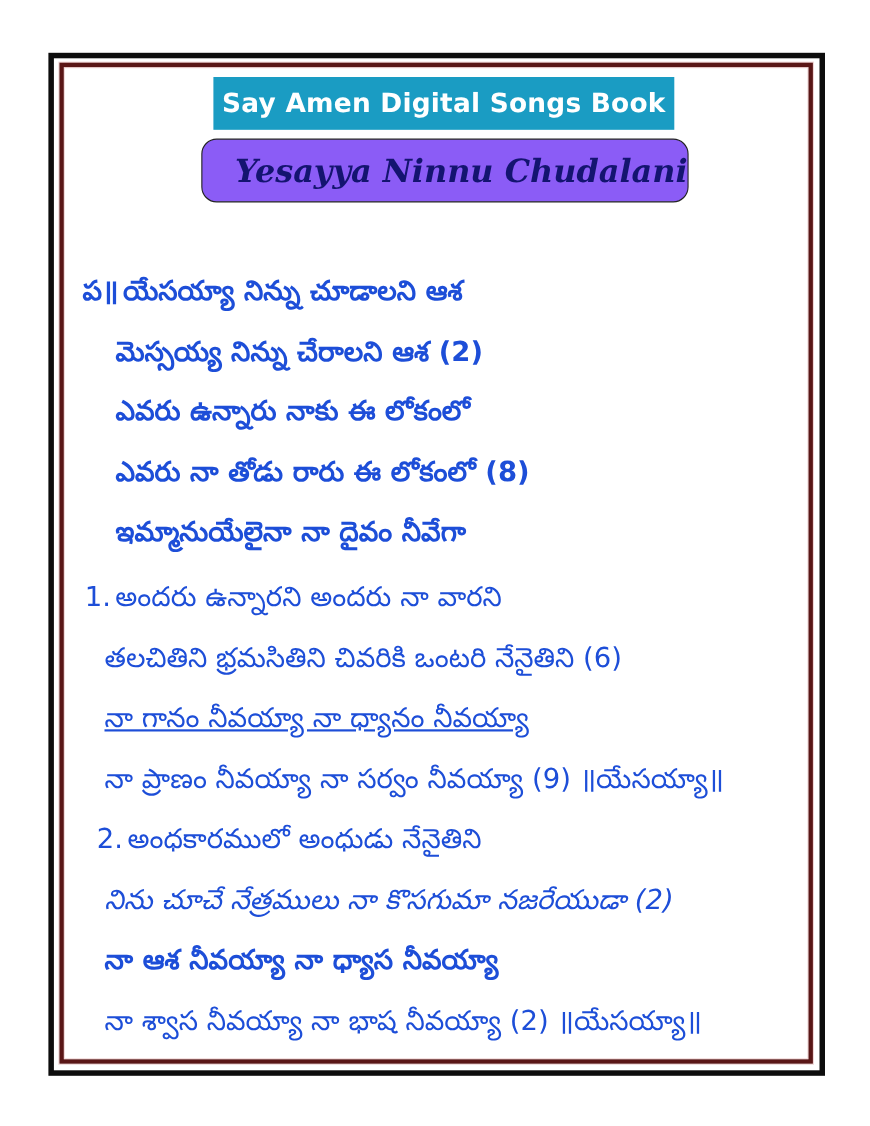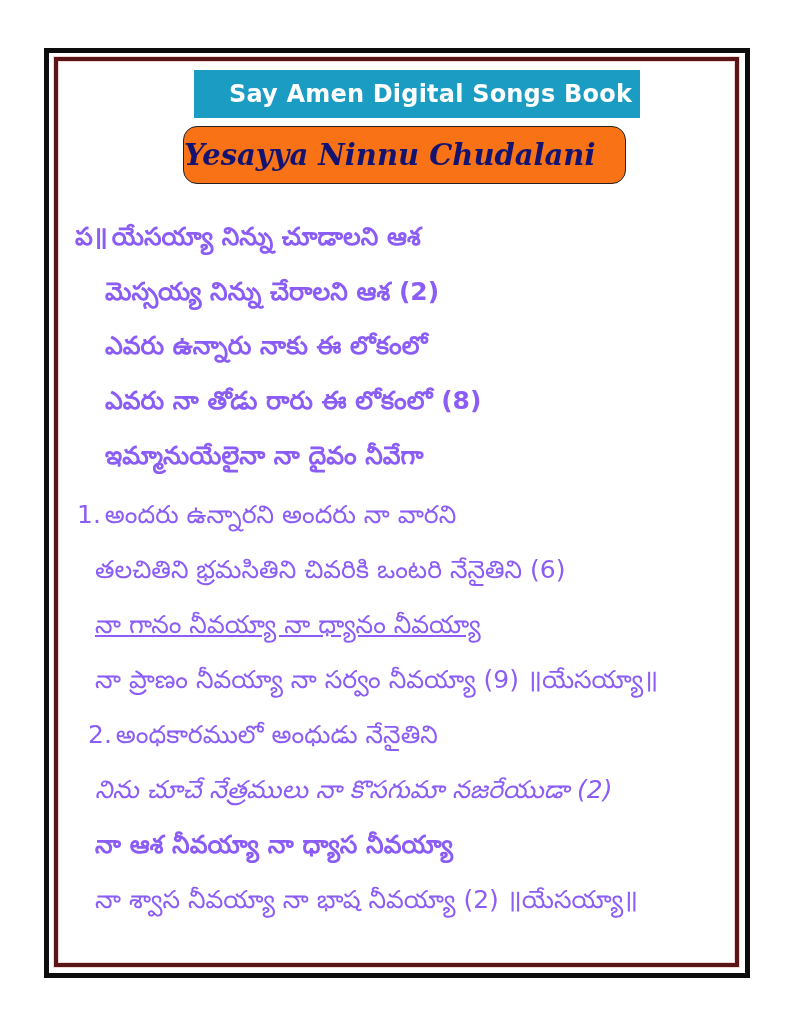--- a/index.html
+++ b/index.html
@@ -39,49 +39,49 @@
       width: 419px;
       height: 48px;
       background: #1a9cc3;
       color: #ffffff;
       font-family: "DejaVu Sans", sans-serif;
       font-weight: bold;
       font-size: 24px;
       line-height: 48px;
       text-align: center;
       letter-spacing: 0.2px;
-      padding-left: 27px;
     }
     .song-title-box {
       position: absolute;
       left: 183px;
       top: 126px;
       width: 443px;
       height: 58px;
-      background: #f97316;
+      background: #8b5cf6;
       border: 1.5px solid #222222;
       border-radius: 14px;
       box-sizing: border-box;
-      text-align: left;
+      text-align: right;
       color: #141470;
       font-family: "DejaVu Serif", serif;
       font-style: italic;
       font-weight: bold;
       font-size: 29px;
       line-height: 56px;
       white-space: nowrap;
     }
     .lyric-line {
       position: absolute;
       white-space: nowrap;
-      color: #8b5cf6;
+      color: #1d4ed8;
       font-family: "DejaVu Sans", sans-serif;
       font-size: 25px;
       line-height: 40px;
       height: 40px;
+      margin-top: 28px;
     }
     .chorus .lyric-line {
       font-weight: bold;
     }
     .verse .lyric-line {
       font-weight: normal;
     }
     .line-marker {
       margin-right: 4px;
     }

